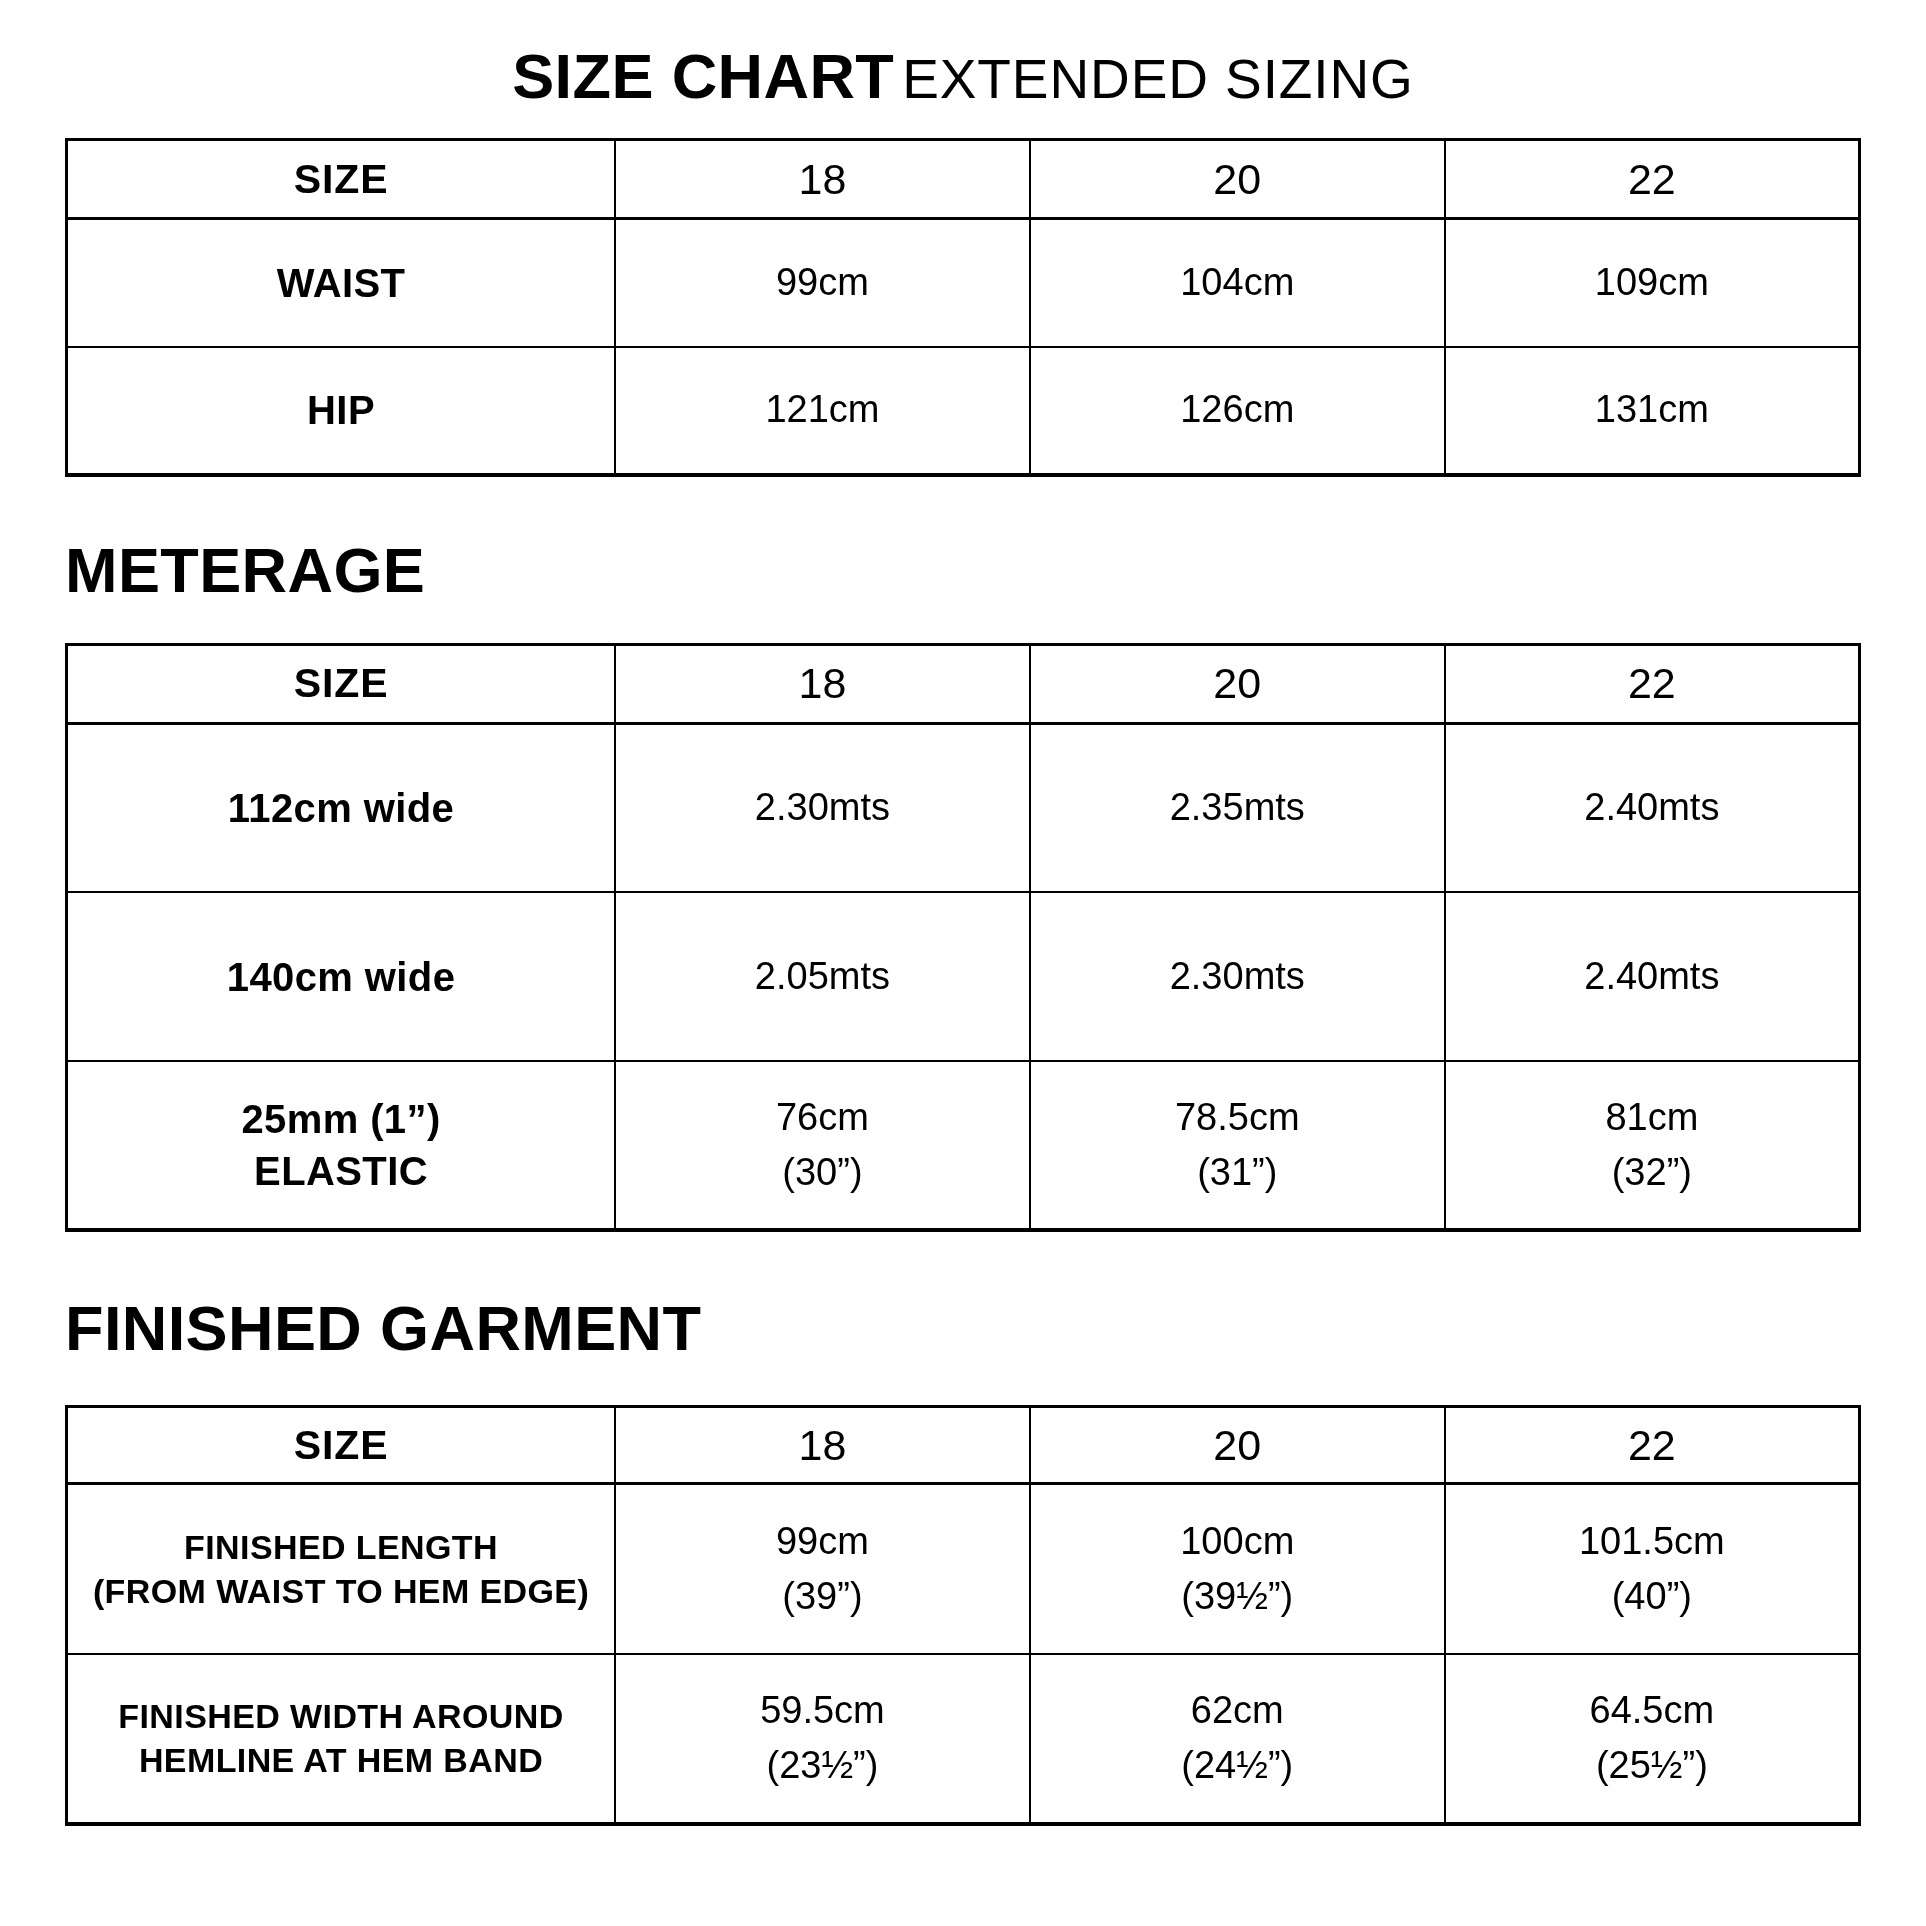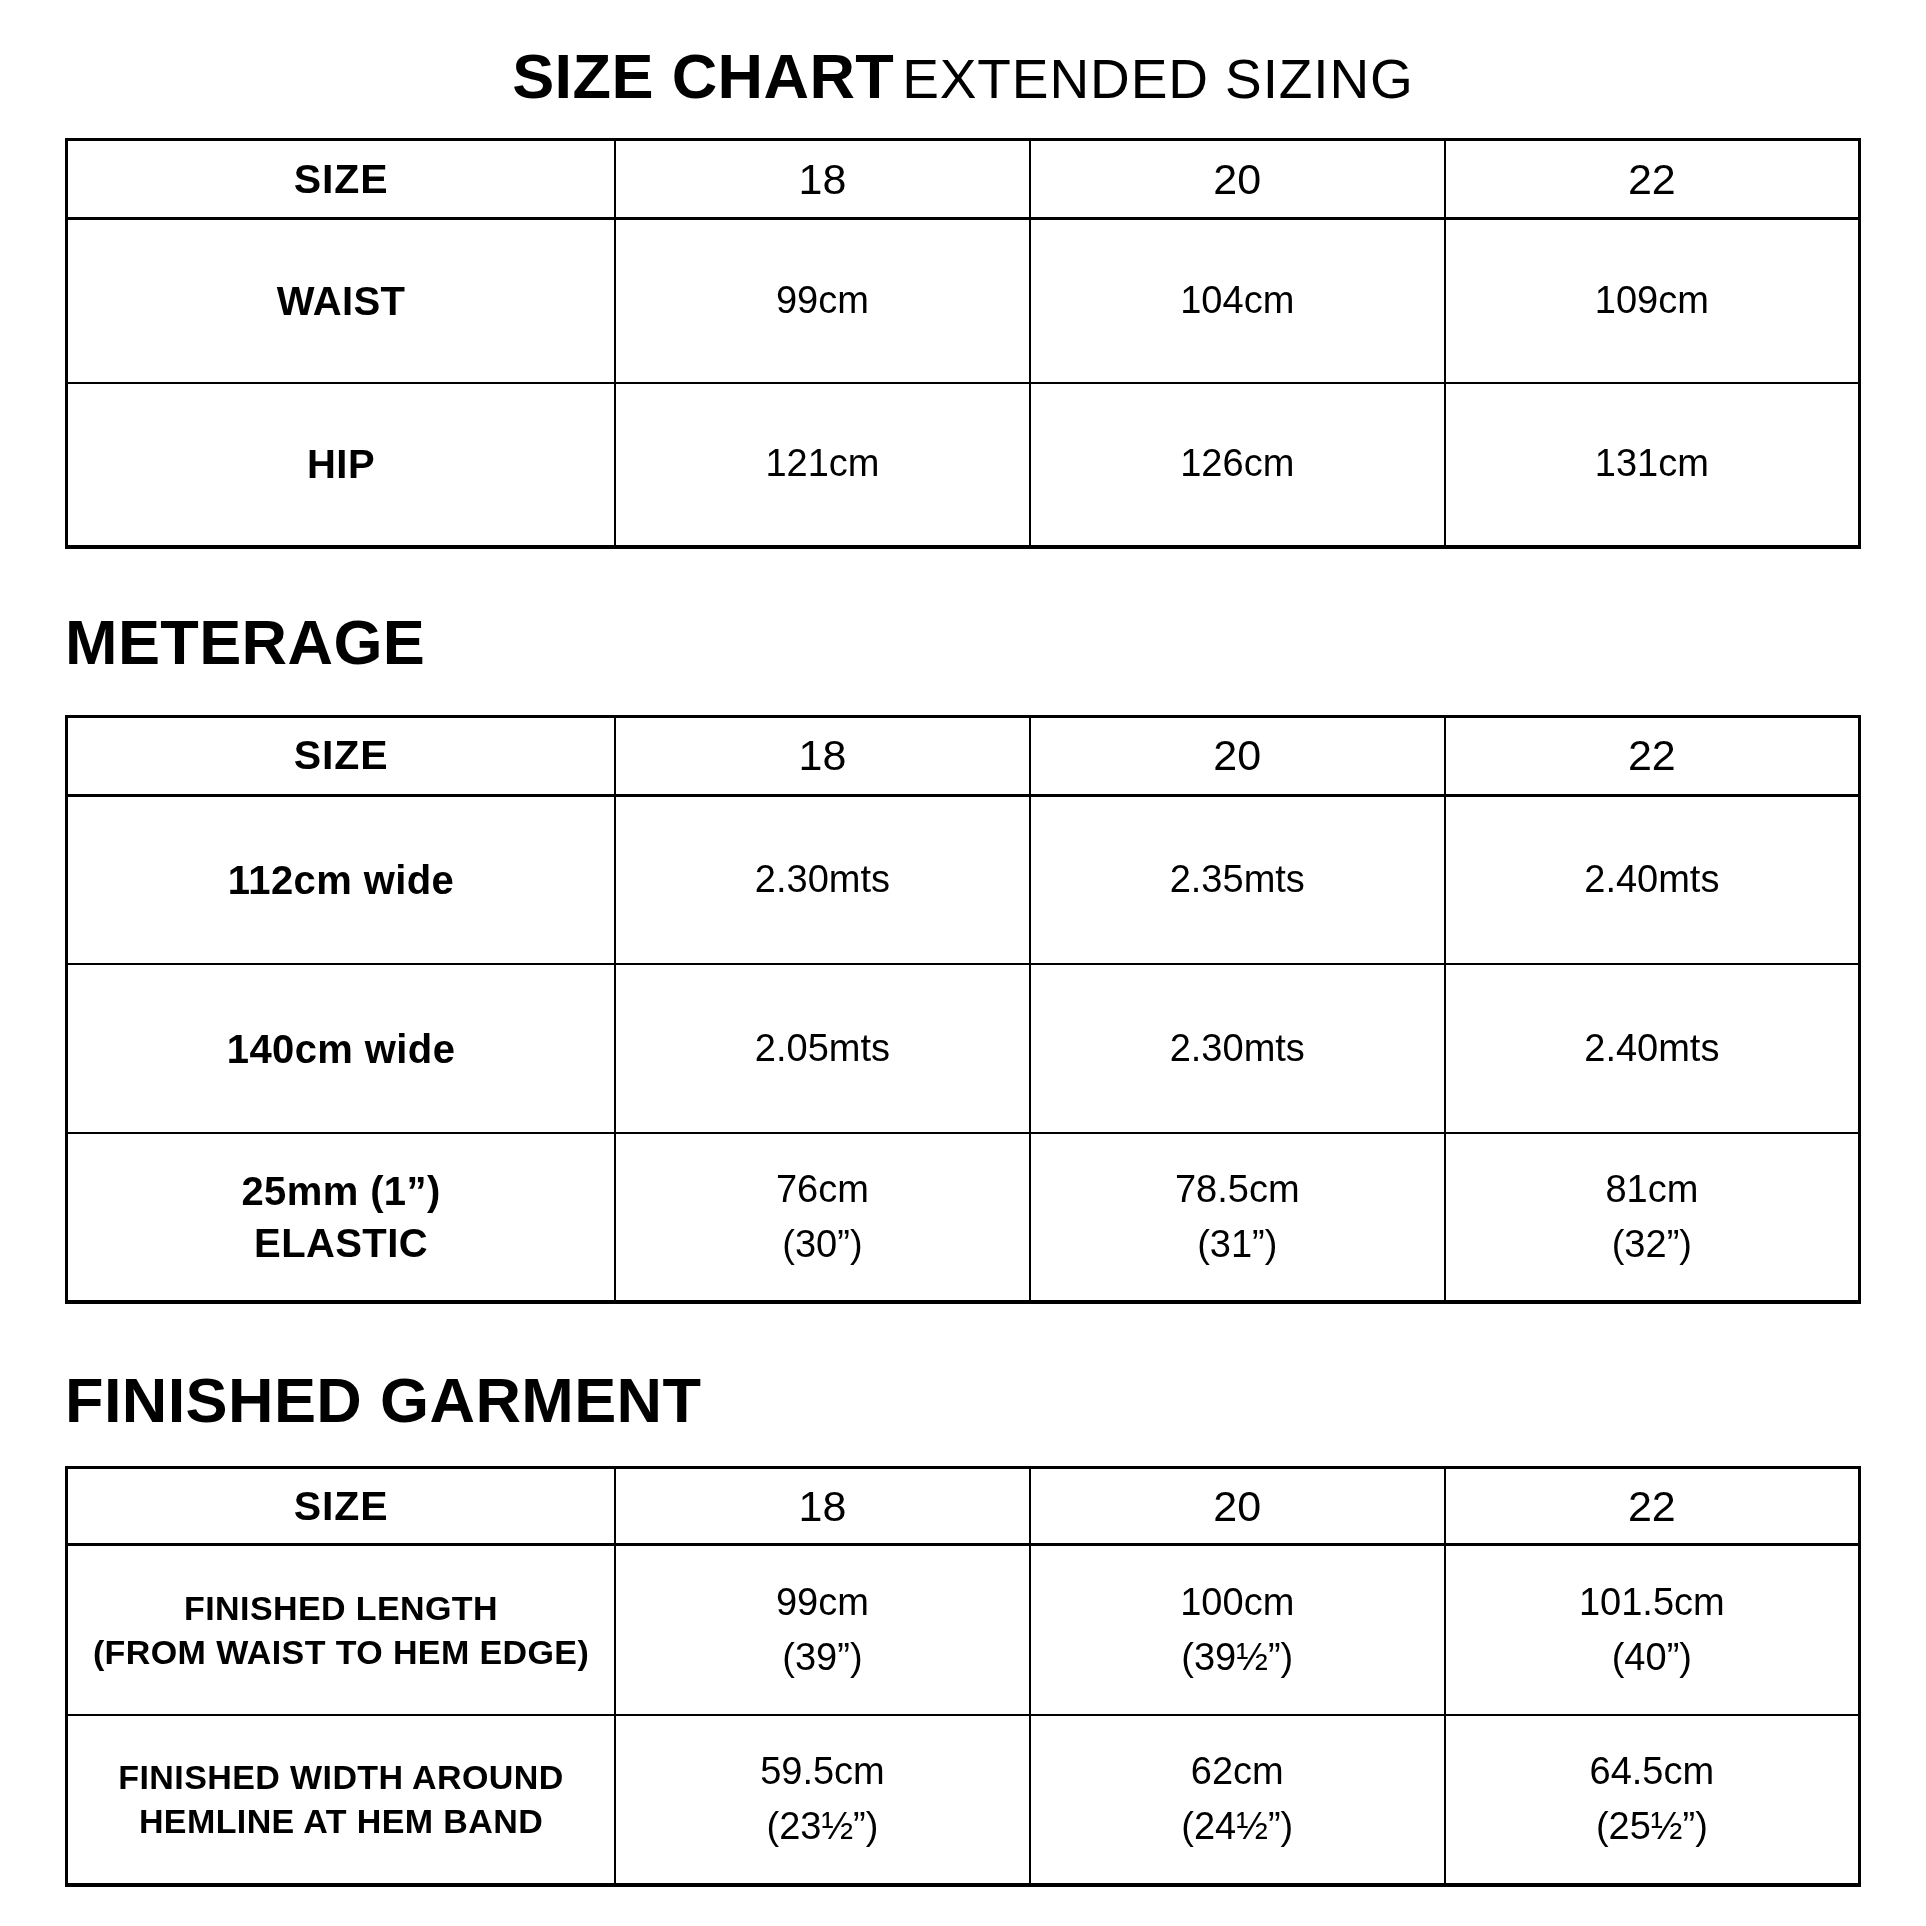--- a/index.html
+++ b/index.html
@@ -28,21 +28,21 @@
     line-height: 1.05;
     letter-spacing: 0.4px;
   }
   .tag {
     font-size: 55px;
     font-weight: 400;
     letter-spacing: 0.9px;
     margin-left: 8px;
   }
   h2.section-heading { margin-top: 60px; margin-bottom: 40px; }
-  h2.section-heading.fg { margin-top: 63px; margin-bottom: 33px; }
+  h2.section-heading.fg { margin-top: 63px; margin-bottom: 44px; }
 
   table {
     width: 100%;
     border-collapse: collapse;
     table-layout: fixed;
   }
   table, th, td { border: 2.6px solid #000; }
   table { border-width: 3.4px; border-bottom-width: 4.3px; }
   thead th { border-bottom-width: 3.4px; }
 
@@ -55,21 +55,21 @@
   col.c-label { width: 30.6%; }
   col.c-size  { width: 23.14%; }
 
   thead th.size-label { font-size: 41px; font-weight: 700; letter-spacing: 0.9px; }
   thead th.size-num   { font-size: 43px; font-weight: 400; }
 
   td.label { font-size: 40px; font-weight: 700; line-height: 1.3; letter-spacing: 0.4px; }
   td.value { font-size: 38px; font-weight: 400; line-height: 1.45; }
 
   table.t1 thead tr { height: 79px; }
-  table.t1 tbody tr { height: 164px; padding-left: 8px; }
+  table.t1 tbody tr { height: 128px; padding-left: 8px; }
 
   table.t2 thead tr { height: 79px; }
   table.t2 tbody tr { height: 169px; margin-top: 13px; }
 
   table.t3 thead tr { height: 77px; }
   table.t3 tbody tr { height: 170px; }
   table.t3 td.label { font-size: 34px; line-height: 1.3; }
 </style>
 </head>
 <body>

